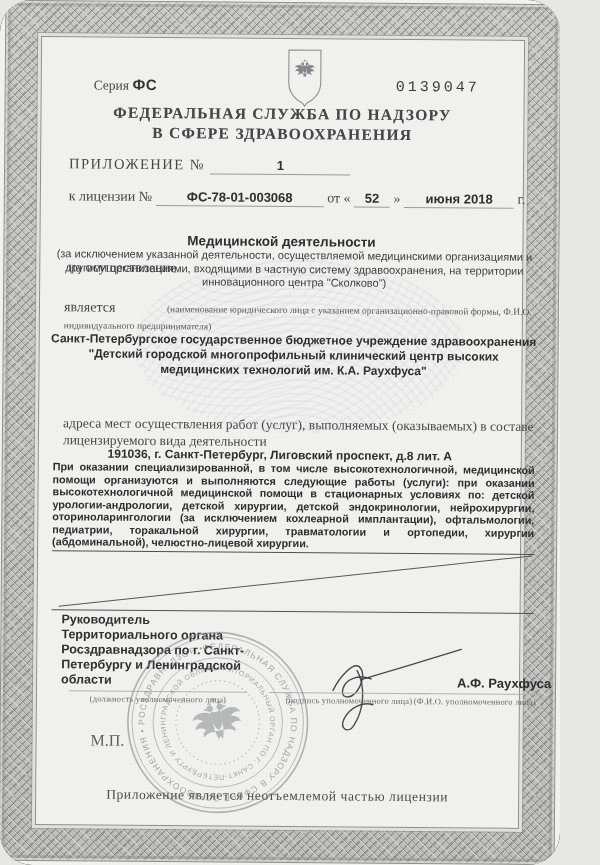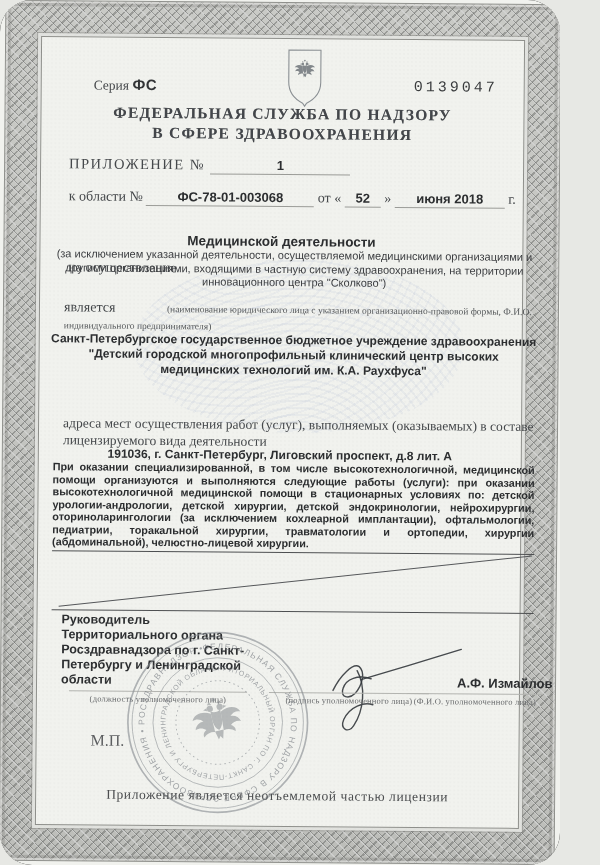--- a/index.html
+++ b/index.html
@@ -21,21 +21,21 @@
     background:
       repeating-radial-gradient(circle at 50% 130%, rgba(120,140,190,.08) 0 2px, transparent 2px 7px),
       repeating-radial-gradient(circle at 30% -30%, rgba(120,140,190,.06) 0 2px, transparent 2px 8px);
     }
   .content{position:absolute;inset:0;font-family:"Liberation Serif",serif;color:#45484b;}
   .abs{position:absolute;}
   .sansb{font-family:"Liberation Sans",sans-serif;font-weight:bold;color:#2c2e30;}
   .center{text-align:center;width:100%;left:0;}
   .series{left:98px;top:84px;font-size:13.5px;}
   .series b{font-family:"Liberation Sans",sans-serif;font-size:15px;color:#323436;letter-spacing:.5px;}
-  .formnum{left:418px;top:85px;font-family:"Liberation Mono",monospace;font-size:15px;letter-spacing:3px;color:#3a3c3e;}
+  .formnum{left:400px;top:85px;font-family:"Liberation Mono",monospace;font-size:15px;letter-spacing:3px;color:#3a3c3e;}
   .authority{top:111px;font-weight:bold;font-size:15.5px;letter-spacing:1.3px;color:#43464a;line-height:20px;text-shadow:0 0 .5px rgba(67,70,74,.4);}
   .attach-row{left:74px;top:164px;font-size:14.5px;letter-spacing:1.5px;white-space:nowrap;}
   .field{display:inline-block;border-bottom:1px solid #9a9b97;text-align:center;font-family:"Liberation Sans",sans-serif;font-weight:bold;font-size:13px;color:#2c2e30;letter-spacing:0;padding-bottom:1px;vertical-align:baseline;}
   .lic-row{left:74px;top:197px;font-size:14px;white-space:nowrap;}
   .grant{left:74px;top:226px;font-size:14px;margin-top:42px;}
   .act-title{top:241px;font-size:13.5px;}
   .act-note{left:50px;top:256px;width:500px;text-align:center;font-family:"Liberation Sans",sans-serif;font-size:11px;line-height:13.5px;color:#3b3d40;}
   .issued{left:70px;top:308px;width:476px;font-size:14px;line-height:15px;}
   .issued small{font-size:9.5px;color:#55585a;margin-left:48px;}
   .org{left:55px;top:340px;width:490px;text-align:center;font-size:12px;line-height:15px;}
@@ -105,21 +105,21 @@
         <div>В СФЕРЕ ЗДРАВООХРАНЕНИЯ</div>
       </div>
 
       <div class="abs attach-row">
         <span>ПРИЛОЖЕНИЕ</span>
         <span>№</span>
         <span class="field" style="width:140px">1</span>
       </div>
 
       <div class="abs lic-row">
-        <span>к области №</span>
+        <span>к лицензии №</span>
         <span class="field" style="width:168px">ФС-78-01-003068</span>
         <span>от «</span>
         <span class="field" style="width:36px">52</span>
         <span>»</span>
         <span class="field" style="width:110px">июня 2018</span>
         <span>г.</span>
       </div>
 
       <div class="abs grant">на осуществление</div>
 
@@ -154,21 +154,21 @@
       </div>
 
       <div class="abs mp">М.П.</div>
 
       <svg class="abs signature" width="210" height="115" viewBox="0 0 210 115">
         <path d="M140 22 C112 31 70 44 40 53"></path>
         <path d="M12 64 C19 49 32 36 38 40 C44 45 42 58 34 67 C28 73 19 71 22 62 C25 52 37 48 50 52"></path>
         <path d="M36 44 C45 60 43 84 33 99 C28 107 19 103 23 93 C29 80 43 75 52 78"></path>
       </svg>
 
-      <div class="abs sig-name sansb">А.Ф. Измайлов</div>
+      <div class="abs sig-name sansb">А.Ф. Раухфуса</div>
 
       <div class="abs cap cap1">(должность уполномоченного лица)</div>
       <div class="abs cap cap2">(подпись уполномоченного лица)</div>
       <div class="abs cap cap3">(Ф.И.О. уполномоченного лица)</div>
 
       <svg class="abs stamp" width="188" height="188" viewBox="0 0 180 180">
         <defs>
           <path id="ring-outer" d="M90 20 a70 70 0 1 1 -0.01 0"></path>
           <path id="ring-inner" d="M90 40 a50 50 0 1 1 -0.01 0"></path>
         </defs>

